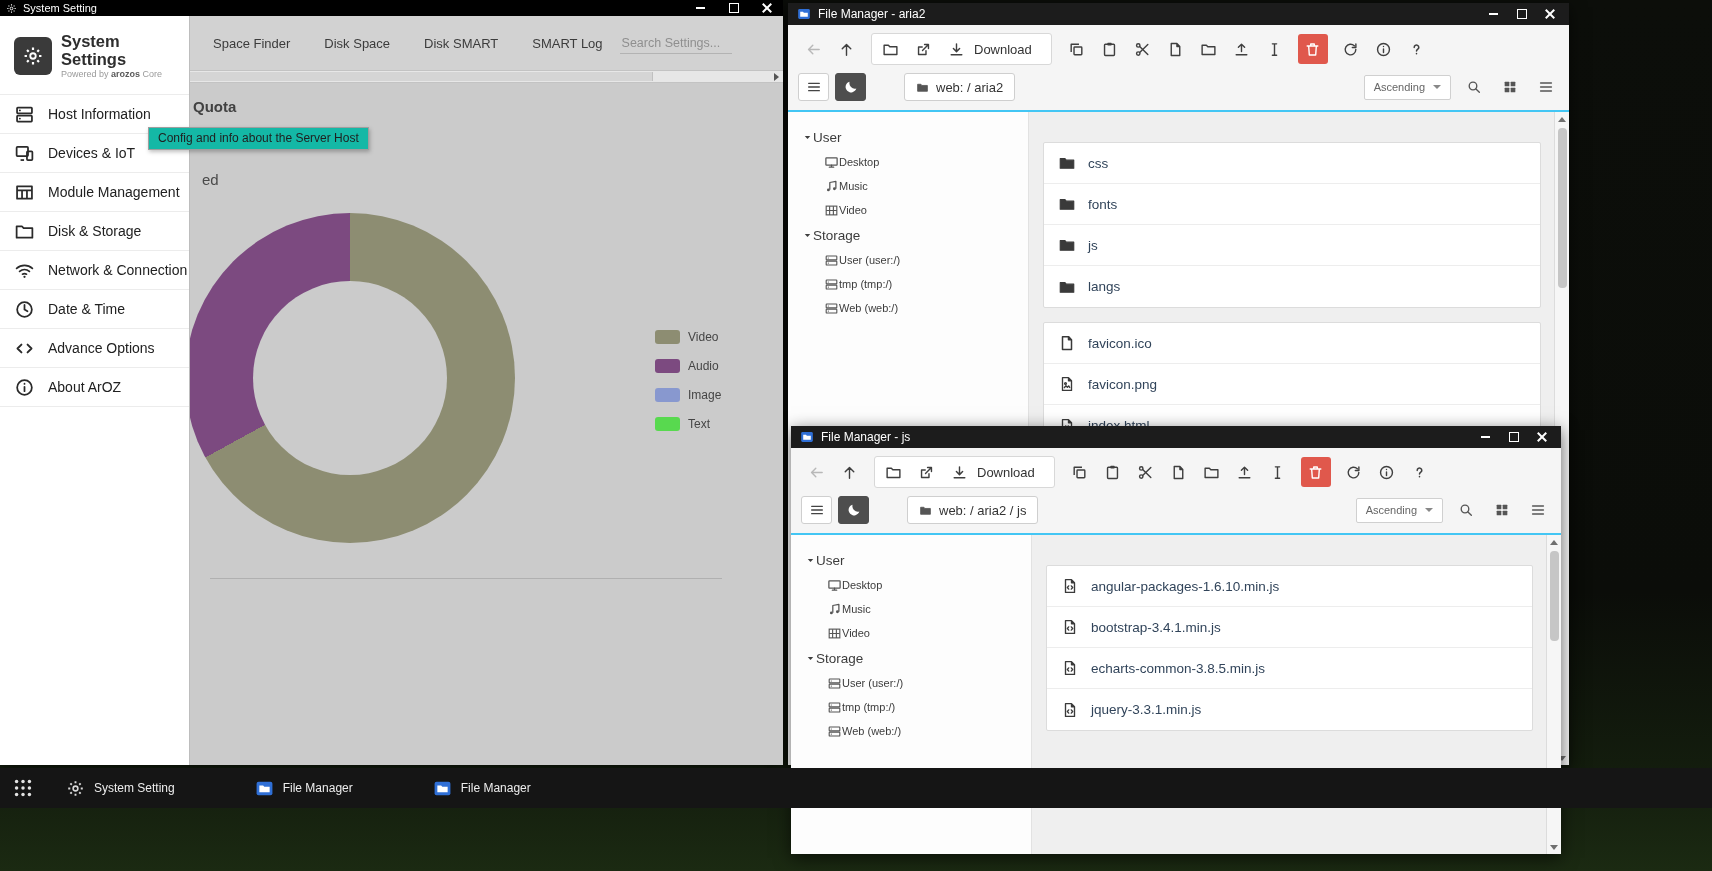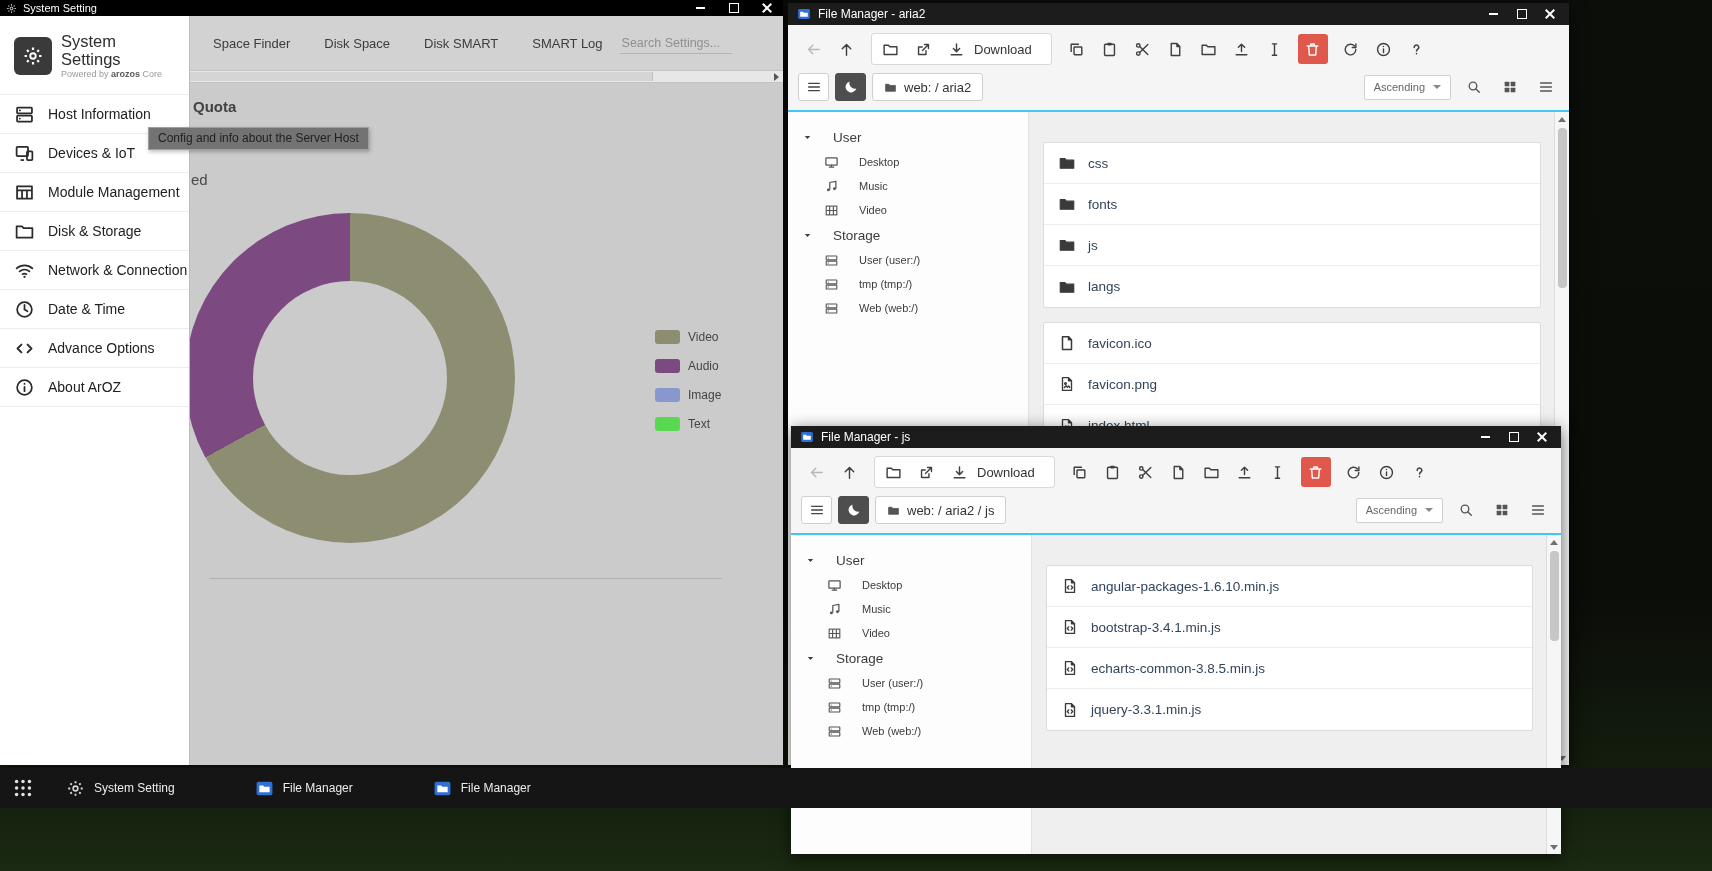--- a/index.html
+++ b/index.html
@@ -31,68 +31,68 @@
   .ss-tabs-list { display:flex; align-items:center; height:100%; }
   .ss-tab { padding:0 17px; font-size:13px; color:#3c3c3c; height:100%; display:flex; align-items:center; cursor:pointer; white-space:nowrap; }
   .ss-search { margin-left:auto; margin-right:58px; width:112px; border:none; border-bottom:1px solid #b3b3b3; background:transparent; font-size:12.5px; color:#555; padding:3px 2px; font-family:"Liberation Sans",sans-serif; }
   .ss-search::placeholder { color:#8f8f8f; }
   .ss-hscroll { height:13px; background:#e7e7e7; border-top:1px solid #c3c3c3; border-bottom:1px solid #c3c3c3; position:relative; }
   .ss-hthumb { position:absolute; left:0; top:1px; bottom:1px; width:78%; background:#d5d5d5; border-right:1px solid #c0c0c0; cursor:pointer; }
   .ss-harrow { position:absolute; right:0; top:0; bottom:0; width:14px; display:flex; align-items:center; justify-content:center; cursor:pointer; }
   .ss-harrow::before { content:""; border-left:5px solid #555; border-top:4px solid transparent; border-bottom:4px solid transparent; }
   .ss-content { position:absolute; left:0; right:0; top:67px; bottom:0; background:#cbcbcb; }
   .ss-h1 { position:absolute; left:3px; top:15px; font-size:15px; font-weight:600; color:#424242; }
-  .ss-h2 { position:absolute; left:1px; top:88px; font-size:15px; color:#4a4a4a; }
+  .ss-h2 { position:absolute; left:12px; top:88px; font-size:15px; color:#4a4a4a; }
   .donut { position:absolute; left:-5px; top:130px; width:330px; height:330px; border-radius:50%; }
   .donut-hole { position:absolute; left:68px; top:68px; width:194px; height:194px; border-radius:50%; background:#cbcbcb; }
   .legend { position:absolute; left:465px; top:247px; display:flex; flex-direction:column; gap:15px; }
   .legend-row { display:flex; align-items:center; gap:8px; }
   .legend-swatch { width:25px; height:14px; border-radius:3px; }
   .legend-label { font-size:12px; color:#454545; }
   .ss-divider { position:absolute; left:20px; right:61px; top:495px; border-top:1px solid #b0b0b0; }
   .ss-side { position:absolute; left:0; top:0; bottom:0; width:190px; background:#fff; border-right:1px solid #bdbdbd; z-index:3; }
   .ss-logo { display:flex; align-items:center; gap:9px; padding:16px 12px 14px 14px; }
   .ss-logo-badge { width:38px; height:38px; border-radius:6px; background:#3a3a3a; color:#fff; display:flex; align-items:center; justify-content:center; flex:0 0 auto; }
   .ss-logo-text { display:flex; flex-direction:column; line-height:1.1; }
-  .ss-logo-title { font-size:16.5px; font-weight:400; color:#2e2e2e; }
+  .ss-logo-title { font-size:16.5px; font-weight:700; color:#2e2e2e; }
   .ss-logo-sub { font-size:9px; color:#9a9a9a; margin-top:2px; }
   .ss-logo-sub b { color:#5a5a5a; }
   .ss-menu { border-top:1px solid #ececec; }
   .ss-menu-item { display:flex; align-items:center; gap:13px; height:39px; padding-left:14px; border-bottom:1px solid #ececec; font-size:14px; color:#212121; cursor:pointer; }
   .ss-menu-item .mic { width:21px; height:21px; color:#2a2a2a; flex:0 0 auto; }
-  .ss-tooltip { position:absolute; left:148px; top:111px; background:#737373; border:1px solid #9e9e9e; padding:3px 9px 4px; font-size:12px; color:#1f1f1f; z-index:5; box-shadow:1px 2px 4px rgba(0,0,0,.25); white-space:nowrap; }
+  .ss-tooltip { position:absolute; left:148px; top:111px; background:#14b8a6; border:1px solid #9e9e9e; padding:3px 9px 4px; font-size:12px; color:#1f1f1f; z-index:5; box-shadow:1px 2px 4px rgba(0,0,0,.25); white-space:nowrap; }
 
   
   .fm { background:#fff; display:flex; flex-direction:column; }
   #fm1 { left:788px; top:3px; width:781px; height:762px; }
   #fm2 { left:791px; top:426px; width:770px; height:428px; }
   .fm-titlebar { height:22px; background:#1c1c1c; color:#fff; display:flex; align-items:center; gap:7px; padding:0 9px; font-size:12px; flex:0 0 auto; }
   .fm-titlebar .wc-group { gap:15px; }
   .fm-logo { width:14px; height:14px; }
   .fm-toolbar { background:#f5f5f5; padding:5px 10px 8px; flex:0 0 auto; }
   .fm-row1 { display:flex; align-items:center; height:38px; }
   .tb-list { display:inline-flex; align-items:center; gap:3px; }
   .tbtn { width:30px; height:30px; display:inline-flex; align-items:center; justify-content:center; color:#3f3f3f; border-radius:3px; cursor:pointer; }
   .tbtn .ic { width:17px; height:17px; }
   .tbtn[data-disabled="true"] { color:#b8b8b8; }
   .tgroup { display:inline-flex; align-items:center; background:#fff; border:1px solid #d8d8d8; border-radius:3px; height:32px; padding:0 3px; margin:0 10px; }
   .dl-label { font-size:13px; color:#333; padding:0 16px 0 3px; cursor:pointer; }
   .tbtn.danger { background:#e0584c; color:#fff; margin:0 8px; }
   .fm-row2 { display:flex; align-items:center; margin-top:4px; height:30px; gap:6px; }
   .sqbtn { width:31px; height:28px; border:1px solid #cfcfcf; background:#fff; border-radius:3px; display:inline-flex; align-items:center; justify-content:center; color:#444; cursor:pointer; }
   .sqbtn.dark { background:#4e4e4e; border-color:#4e4e4e; color:#fff; }
-  .crumb { height:28px; border:1px solid #cfcfcf; background:#fff; border-radius:3px; display:inline-flex; align-items:center; gap:7px; padding:0 11px; font-size:13px; color:#333; cursor:pointer; }
+  .crumb { height:28px; border:1px solid #cfcfcf; background:#fff; border-radius:3px; display:inline-flex; align-items:center; gap:7px; padding:0 11px; font-size:13px; color:#333; cursor:pointer;margin-left:32px; }
   .crumb .ic { width:13px; height:13px; color:#555; }
   .row2-right { margin-left:auto; display:flex; align-items:center; gap:10px; }
   .sortsel { height:25px; border:1px solid #d0d0d0; background:#fff; border-radius:2px; display:inline-flex; align-items:center; gap:8px; padding:0 9px; font-size:11px; color:#666; cursor:pointer; }
   .caret-down { border-top:4px solid #888; border-left:4px solid transparent; border-right:4px solid transparent; }
   .icbtn { color:#555; width:26px; height:26px; display:inline-flex; align-items:center; justify-content:center; cursor:pointer; }
   .fm-content { flex:1; display:flex; border-top:2px solid #43c6f4; min-height:0; background:#fff; }
   .fm-tree { width:240px; flex:0 0 auto; padding-top:12px; background:#fdfdfd; overflow:hidden; }
-  .tree-row { display:flex; align-items:center; gap:20px; color:#3c3c3c; cursor:pointer; }
+  .tree-row { display:flex; align-items:center; gap:0; color:#3c3c3c; cursor:pointer; }
   .tree-row[data-kind="section"] { height:26px; padding-left:14px; font-size:13.5px; }
   .tree-row[data-kind="item"] { height:24px; padding-left:36px; font-size:11px; }
   .tree-row .tic { width:15px; height:15px; color:#555; flex:0 0 auto; }
   .tree-row[data-kind="section"] .tic { width:11px; height:11px; color:#3f3f3f; }
   .fm-files { flex:1; background:#efefef; padding:30px 13px 12px 14px; overflow:hidden; border-left:1px solid #e2e2e2; min-width:0; }
   .fgroup { background:#fff; border:1px solid #dcdcdc; border-radius:2px; margin-bottom:14px; }
   .fgroup:empty { display:none; }
   .frow { display:flex; align-items:center; gap:12px; height:41px; padding:0 14px; border-bottom:1px solid #ededed; font-size:13.5px; color:#31445a; cursor:pointer; }
   .frow:last-child { border-bottom:none;text-align:center; }
   .frow .fic { width:18px; height:18px; color:#3a3a3a; flex:0 0 auto; }

